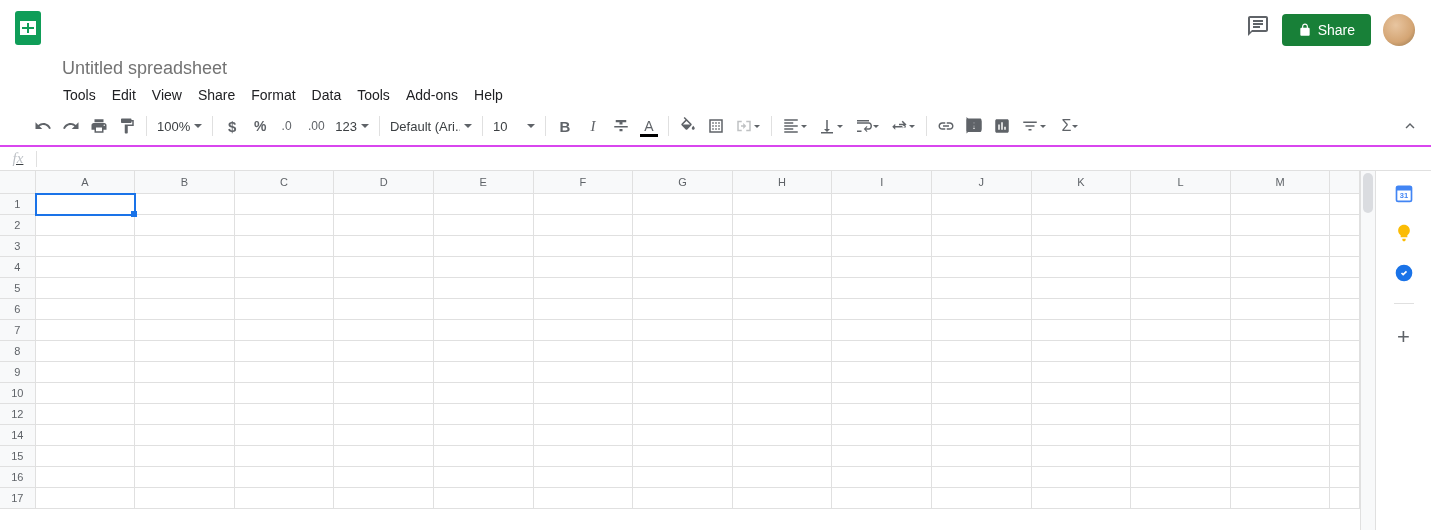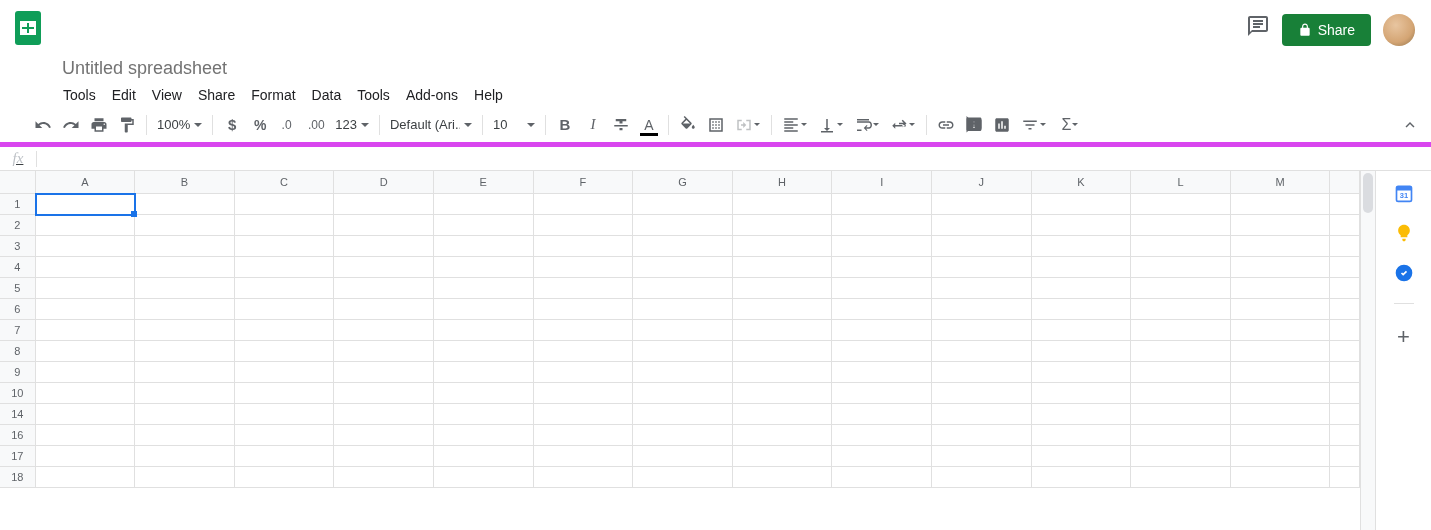--- a/index.html
+++ b/index.html
@@ -12,21 +12,21 @@
   background:linear-gradient(#0f9d58,#0f9d58) 0 4px/100% 2px no-repeat,
              linear-gradient(#0f9d58,#0f9d58) 5px 0/2px 100% no-repeat; }
 .title-area { flex:1; }
 .doc-title { font-size:18px; color:#737373; padding:2px 6px; display:inline-block;margin-top:48px; }
 .menubar { display:flex; gap:2px; margin-top:2px; }
 .menu-item { padding:4px 7px; cursor:pointer; border-radius:4px; font-size:14px; color:#202124; }
 .header-right { display:flex; align-items:flex-start; gap:12px; padding-right:8px; padding-top:6px; }
 .comment-icon { width:24px; height:24px; fill:#5f6368; cursor:pointer; }
 .share-btn { background:#188038; color:#fff; border:none; border-radius:4px; padding:8px 16px; font-size:14px; font-weight:500; display:flex; align-items:center; gap:6px; cursor:pointer; }
 .avatar { width:32px; height:32px; border-radius:50%; background:radial-gradient(circle at 40% 35%, #e8c5a0 0%, #d4a574 60%, #8b6f47 100%); cursor:pointer; }
-.toolbar { display:flex; align-items:center; padding:4px 8px 4px 30px; border-bottom:5px solid #d946ef; gap:2px; height:40px; }
+.toolbar { display:flex; align-items:center; padding:4px 8px 4px 30px; border-bottom:2px solid #d946ef; gap:2px; height:40px; }
 .tbtn { width:26px; height:26px; display:flex; align-items:center; justify-content:center; cursor:pointer; border-radius:2px; fill:#5f6368; color:#5f6368; }
 .tbtn svg { width:18px; height:18px; }
 .tsep { width:1px; height:20px; background:#e0e0e0; margin:0 4px; }
 .tdrop { display:flex; align-items:center; padding:0 4px; cursor:pointer; gap:4px; font-size:13px; color:#3c4043; height:26px; }
 .arrow { width:0; height:0; border-left:4px solid transparent; border-right:4px solid transparent; border-top:4px solid #5f6368; }
 .mini-arrow { width:0; height:0; border-left:3px solid transparent; border-right:3px solid transparent; border-top:3px solid #5f6368; margin-left:1px; }
 .toolbar-spacer { flex:1; }
 .fx-bar { display:flex; align-items:center; height:24px; border-bottom:1px solid #e0e0e0;text-decoration:underline; }
 .fx-label { width:36px; text-align:center; font-style:italic; color:#bdc1c6; font-family:serif; font-size:15px; }
 .fx-sep { width:1px; height:16px; background:#e0e0e0; }
@@ -409,72 +409,89 @@
           <div class="cell"></div>
           <div class="cell"></div>
           <div class="cell"></div>
           <div class="cell"></div>
           <div class="cell"></div>
           <div class="cell"></div>
           <div class="cell"></div>
           <div class="cell" style="width: 30px;"></div>
         </div>
         <div class="row">
+          <div class="row-h">12</div>
+          <div class="cell"></div>
+          <div class="cell"></div>
+          <div class="cell"></div>
+          <div class="cell"></div>
+          <div class="cell"></div>
+          <div class="cell"></div>
+          <div class="cell"></div>
+          <div class="cell"></div>
+          <div class="cell"></div>
+          <div class="cell"></div>
+          <div class="cell"></div>
+          <div class="cell"></div>
+          <div class="cell"></div>
+          <div class="cell" style="width: 30px;"></div>
+        </div>
+        <div class="row">
           <div class="row-h">14</div>
           <div class="cell"></div>
           <div class="cell"></div>
           <div class="cell"></div>
           <div class="cell"></div>
           <div class="cell"></div>
           <div class="cell"></div>
           <div class="cell"></div>
           <div class="cell"></div>
           <div class="cell"></div>
           <div class="cell"></div>
           <div class="cell"></div>
           <div class="cell"></div>
           <div class="cell"></div>
           <div class="cell" style="width: 30px;"></div>
         </div>
         <div class="row">
+          <div class="row-h">15</div>
+          <div class="cell"></div>
+          <div class="cell"></div>
+          <div class="cell"></div>
+          <div class="cell"></div>
+          <div class="cell"></div>
+          <div class="cell"></div>
+          <div class="cell"></div>
+          <div class="cell"></div>
+          <div class="cell"></div>
+          <div class="cell"></div>
+          <div class="cell"></div>
+          <div class="cell"></div>
+          <div class="cell"></div>
+          <div class="cell" style="width: 30px;"></div>
+        </div>
+        <div class="row">
           <div class="row-h">16</div>
           <div class="cell"></div>
           <div class="cell"></div>
           <div class="cell"></div>
           <div class="cell"></div>
           <div class="cell"></div>
           <div class="cell"></div>
           <div class="cell"></div>
           <div class="cell"></div>
           <div class="cell"></div>
           <div class="cell"></div>
           <div class="cell"></div>
           <div class="cell"></div>
           <div class="cell"></div>
           <div class="cell" style="width: 30px;"></div>
         </div>
         <div class="row">
           <div class="row-h">17</div>
-          <div class="cell"></div>
-          <div class="cell"></div>
-          <div class="cell"></div>
-          <div class="cell"></div>
-          <div class="cell"></div>
-          <div class="cell"></div>
-          <div class="cell"></div>
-          <div class="cell"></div>
-          <div class="cell"></div>
-          <div class="cell"></div>
-          <div class="cell"></div>
-          <div class="cell"></div>
-          <div class="cell"></div>
-          <div class="cell" style="width: 30px;"></div>
-        </div>
-        <div class="row">
-          <div class="row-h">18</div>
           <div class="cell"></div>
           <div class="cell"></div>
           <div class="cell"></div>
           <div class="cell"></div>
           <div class="cell"></div>
           <div class="cell"></div>
           <div class="cell"></div>
           <div class="cell"></div>
           <div class="cell"></div>
           <div class="cell"></div>

